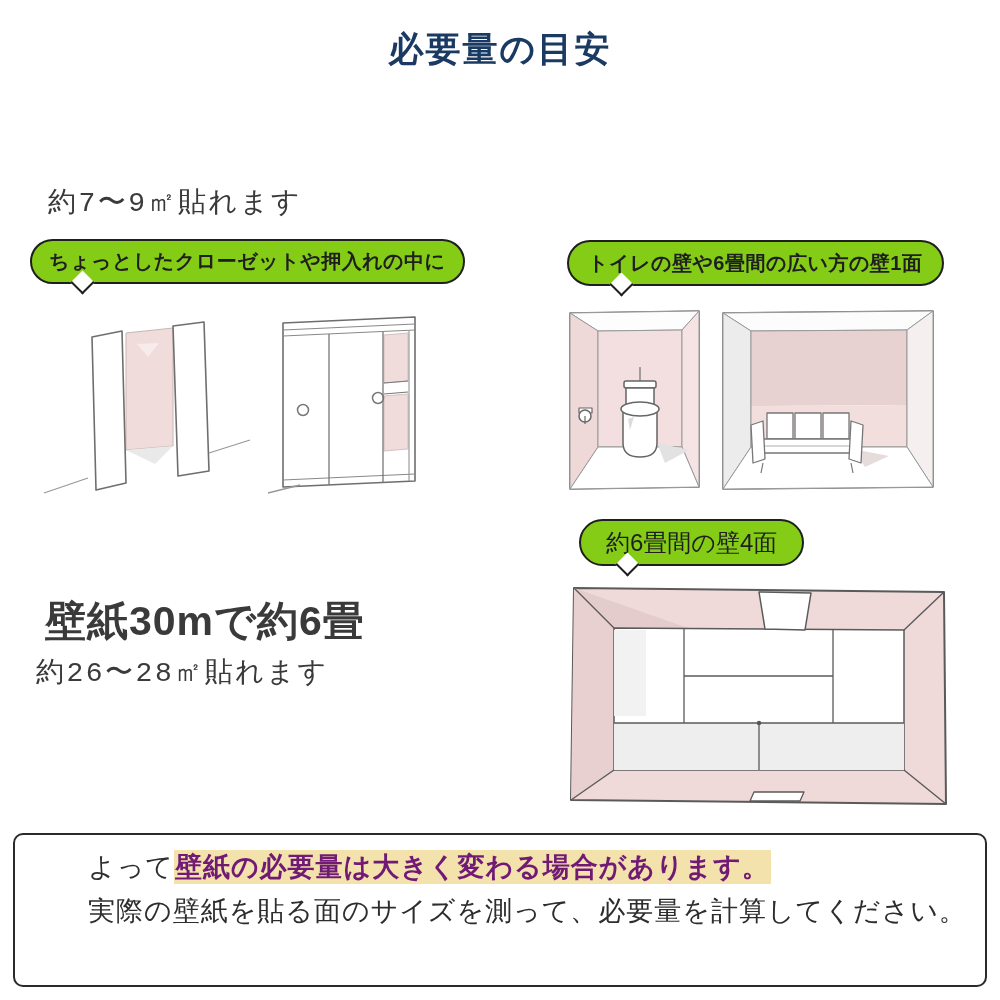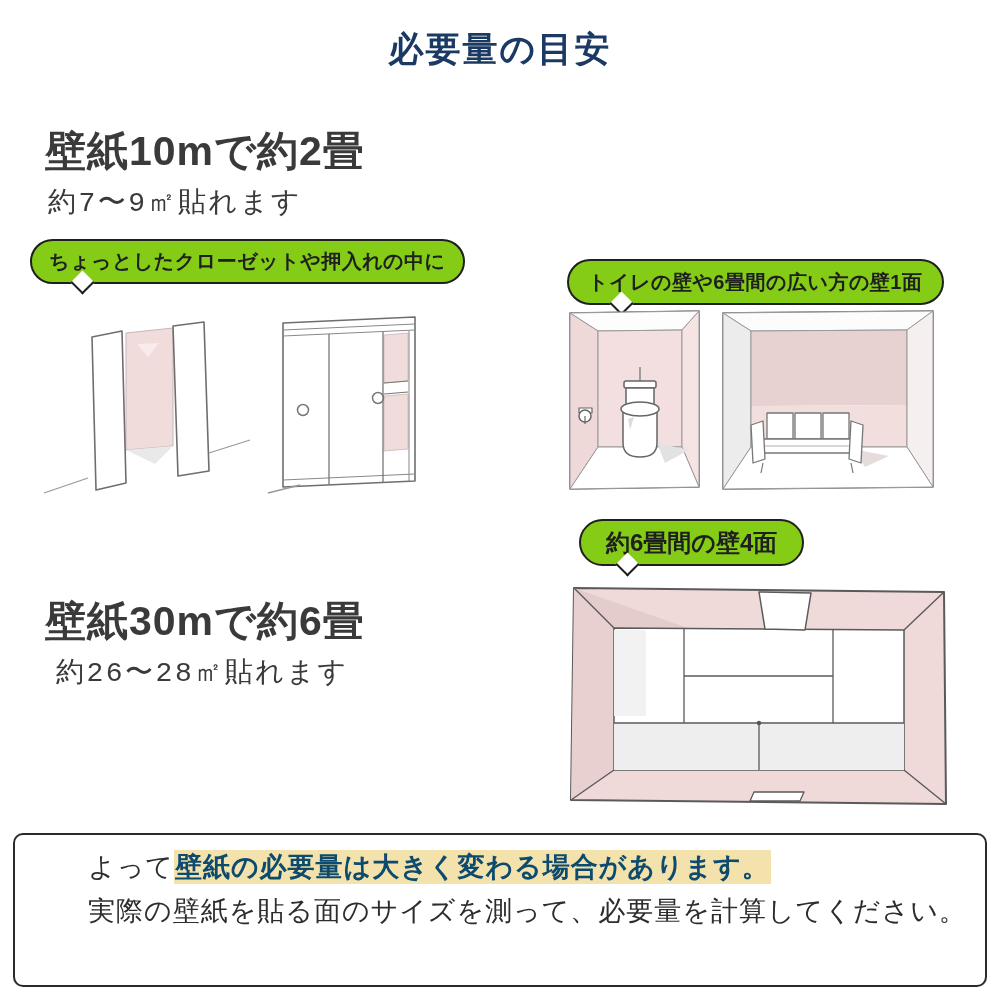--- a/index.html
+++ b/index.html
@@ -10,54 +10,53 @@
            font-size:35px; font-weight:800; color:#1b3a63; letter-spacing:2px; margin:0; }
 
   .heading { position:absolute; margin:0; font-size:41px; font-weight:800; color:#3a3a3a; letter-spacing:1px; white-space:nowrap; }
   .sub     { position:absolute; margin:0; font-size:28px; font-weight:500; color:#3a3a3a; letter-spacing:2.5px; white-space:nowrap;font-family:Liberation Mono, monospace; }
 
   .h10 { left:45px;  top:124px; }
   .s10 { left:48px;  top:183px; }
   .h15 { left:574px; top:124px; }
   .s15 { left:577px; top:183px; }
   .h30 { left:45px;  top:594px; }
-  .s30 { left:56px;  top:653px; }
+  .s30 { left:36px;  top:653px; }
 
   .bubble { position:absolute; background:#84cc16; border:2px solid #1f1f1f; border-radius:26px;
             display:flex; align-items:center; white-space:nowrap; font-weight:600; color:#1f1f1f;
             box-sizing:border-box; }
   .tail { position:absolute; bottom:-9px; width:15px; height:15px; background:#fff;
           border-left:2px solid #1f1f1f; border-bottom:2px solid #1f1f1f; transform:rotate(-45deg); }
   .b10 { left:30px;  top:239px; height:45px; padding:0 17px; font-size:20px; letter-spacing:0.5px; }
   .b10 .tail { left:42px; }
-  .b15 { left:567px; top:240px; height:46px; padding:0 19px; font-size:20px; letter-spacing:0.5px;margin-top:19px; }
+  .b15 { left:567px; top:240px; height:46px; padding:0 19px; font-size:20px; letter-spacing:0.5px; }
   .b15 .tail { left:44px; }
-  .b6  { left:579px; top:519px; height:47px; padding:0 25px; font-size:24px; font-weight:700; }
+  .b6  { left:579px; top:519px; height:47px; padding:0 25px; font-size:24px; font-weight:400; }
   .b6 .tail { left:38px; }
 
   .illu { position:absolute; }
   .illu-closets { left:42px;  top:297px; }
   .illu-rooms   { left:553px; top:297px; }
   .illu-topview { left:568px; top:580px; }
 
   .note { position:absolute; left:13px; top:833px; width:974px; height:154px;
           border:2px solid #2a2a2a; border-radius:10px; box-sizing:border-box;
           padding:10px 18px 0 73px; font-size:27px; color:#2d2d2d; background:#fff; }
   .note p { margin:0; line-height:44px; letter-spacing:1px; }
   .note .l1 { text-indent:-29px; }
-  .hl { background:#f3e2ab; font-weight:700; color:#0c4a6e; padding:2px 1px; }
+  .hl { background:#f3e2ab; font-weight:700; color:#701a75; padding:2px 1px; }
 </style>
 </head>
 <body>
 
 <div class="page">
 
   <h1 class="title">必要量の目安</h1>
 
-  <h2 class="heading h10">壁紙10mで約2畳</h2>
   <p class="sub s10">約7〜9㎡貼れます</p>
   <div class="bubble b10">
     <span>ちょっとしたクローゼットや押入れの中に</span>
     <span class="tail"></span>
   </div>
 
   <svg class="illu illu-closets" width="445" height="210" viewBox="0 0 445 210">
 
     <g stroke-linejoin="round">
       <path d="M2,196 L46,181" stroke="#999" stroke-width="1.3" fill="none"></path>

